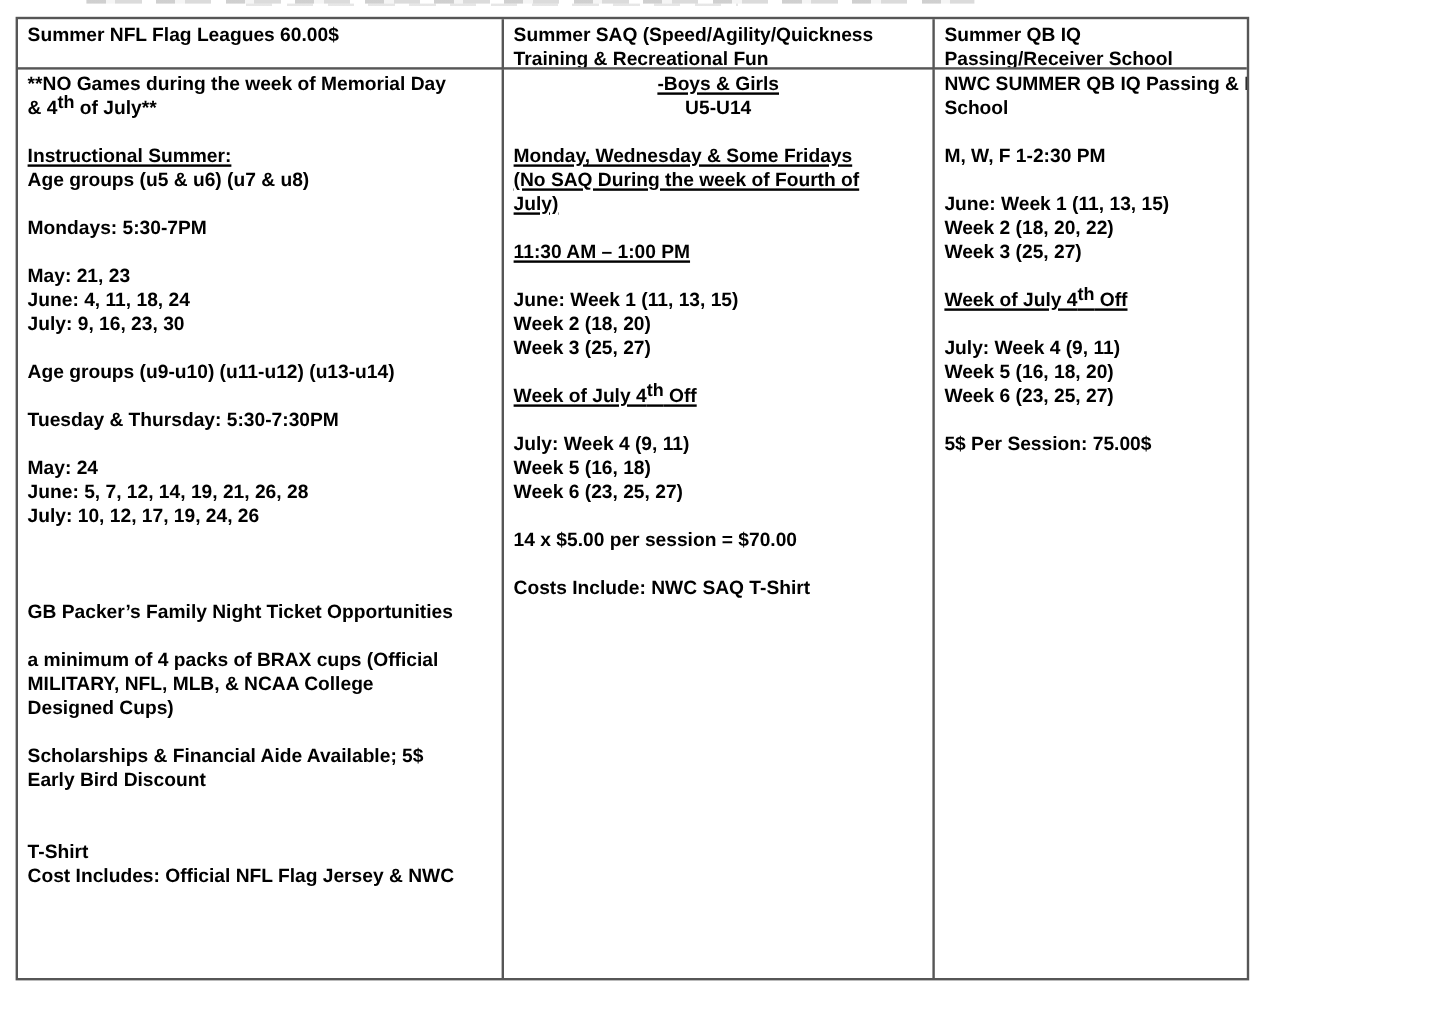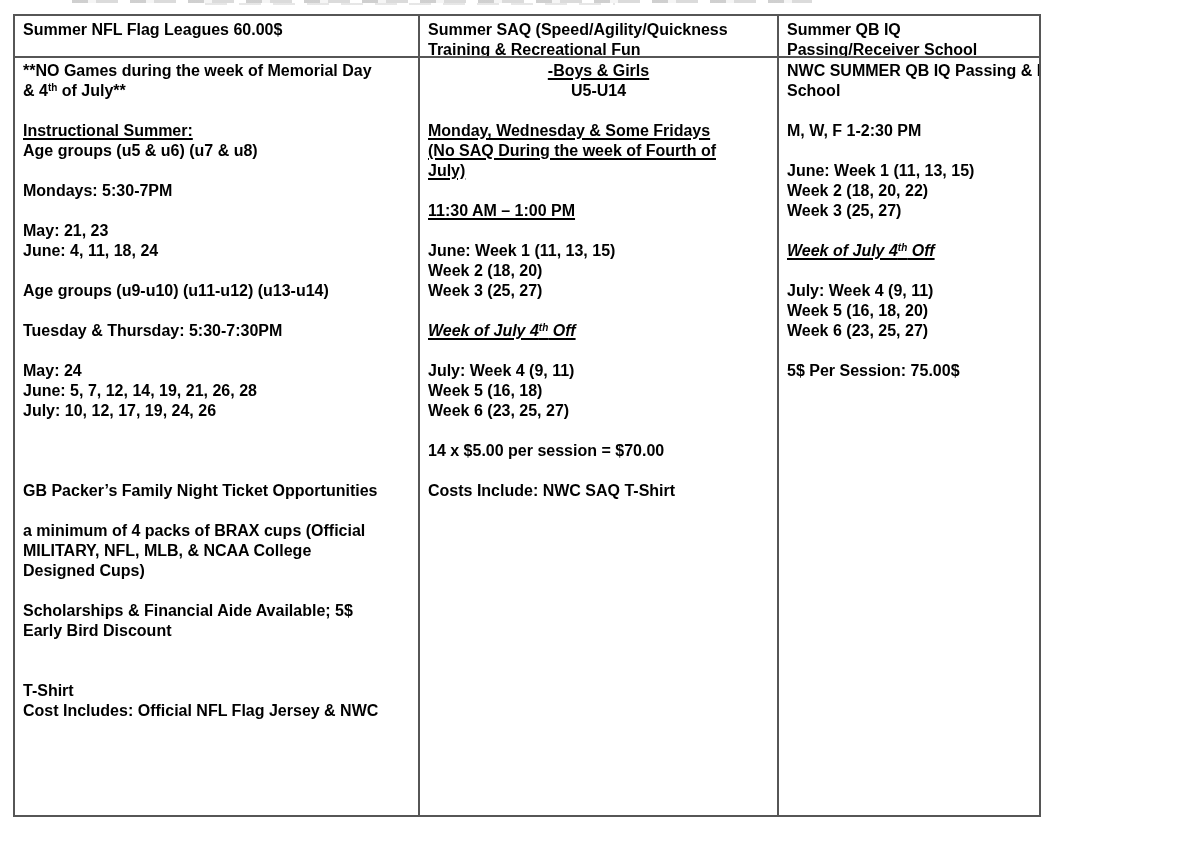--- a/index.html
+++ b/index.html
@@ -57,23 +57,23 @@
     min-height: 20px;
     line-height: 20px;
     white-space: nowrap;
   }
   .line.center { text-align: center; }
   .u {
     text-decoration: underline;
     text-decoration-thickness: 2px;
     text-underline-offset: 2px;
   }
-  .i { font-style: italic; }
+  .i { }
   sup {
-    font-size: 10px;
+    font-size: 15px;
     vertical-align: baseline;
     position: relative;
     top: -5px;
     line-height: 0;
   }
 </style>
 </head>
 <body>
 
 <div class="art1"></div>
@@ -88,20 +88,21 @@
       <div class="line"><span><span>**NO Games during the week of Memorial Day</span></span></div>
       <div class="line"><span><span>&amp; 4</span><sup>th</sup><span> of July**</span></span></div>
       <div class="line"></div>
       <div class="line"><span class="u"><span>Instructional Summer:</span></span></div>
       <div class="line"><span><span>Age groups (u5 &amp; u6) (u7 &amp; u8)</span></span></div>
       <div class="line"></div>
       <div class="line"><span><span>Mondays: 5:30-7PM</span></span></div>
       <div class="line"></div>
       <div class="line"><span><span>May: 21, 23</span></span></div>
       <div class="line"><span><span>June: 4, 11, 18, 24</span></span></div>
+      <div class="line"><span><span>July: 9, 16, 23, 30</span></span></div>
       <div class="line"></div>
       <div class="line"><span><span>Age groups (u9-u10) (u11-u12) (u13-u14)</span></span></div>
       <div class="line"></div>
       <div class="line"><span><span>Tuesday &amp; Thursday: 5:30-7:30PM</span></span></div>
       <div class="line"></div>
       <div class="line"><span><span>May: 24</span></span></div>
       <div class="line"><span><span>June: 5, 7, 12, 14, 19, 21, 26, 28</span></span></div>
       <div class="line"><span><span>July: 10, 12, 17, 19, 24, 26</span></span></div>
       <div class="line"></div>
       <div class="line"></div>

